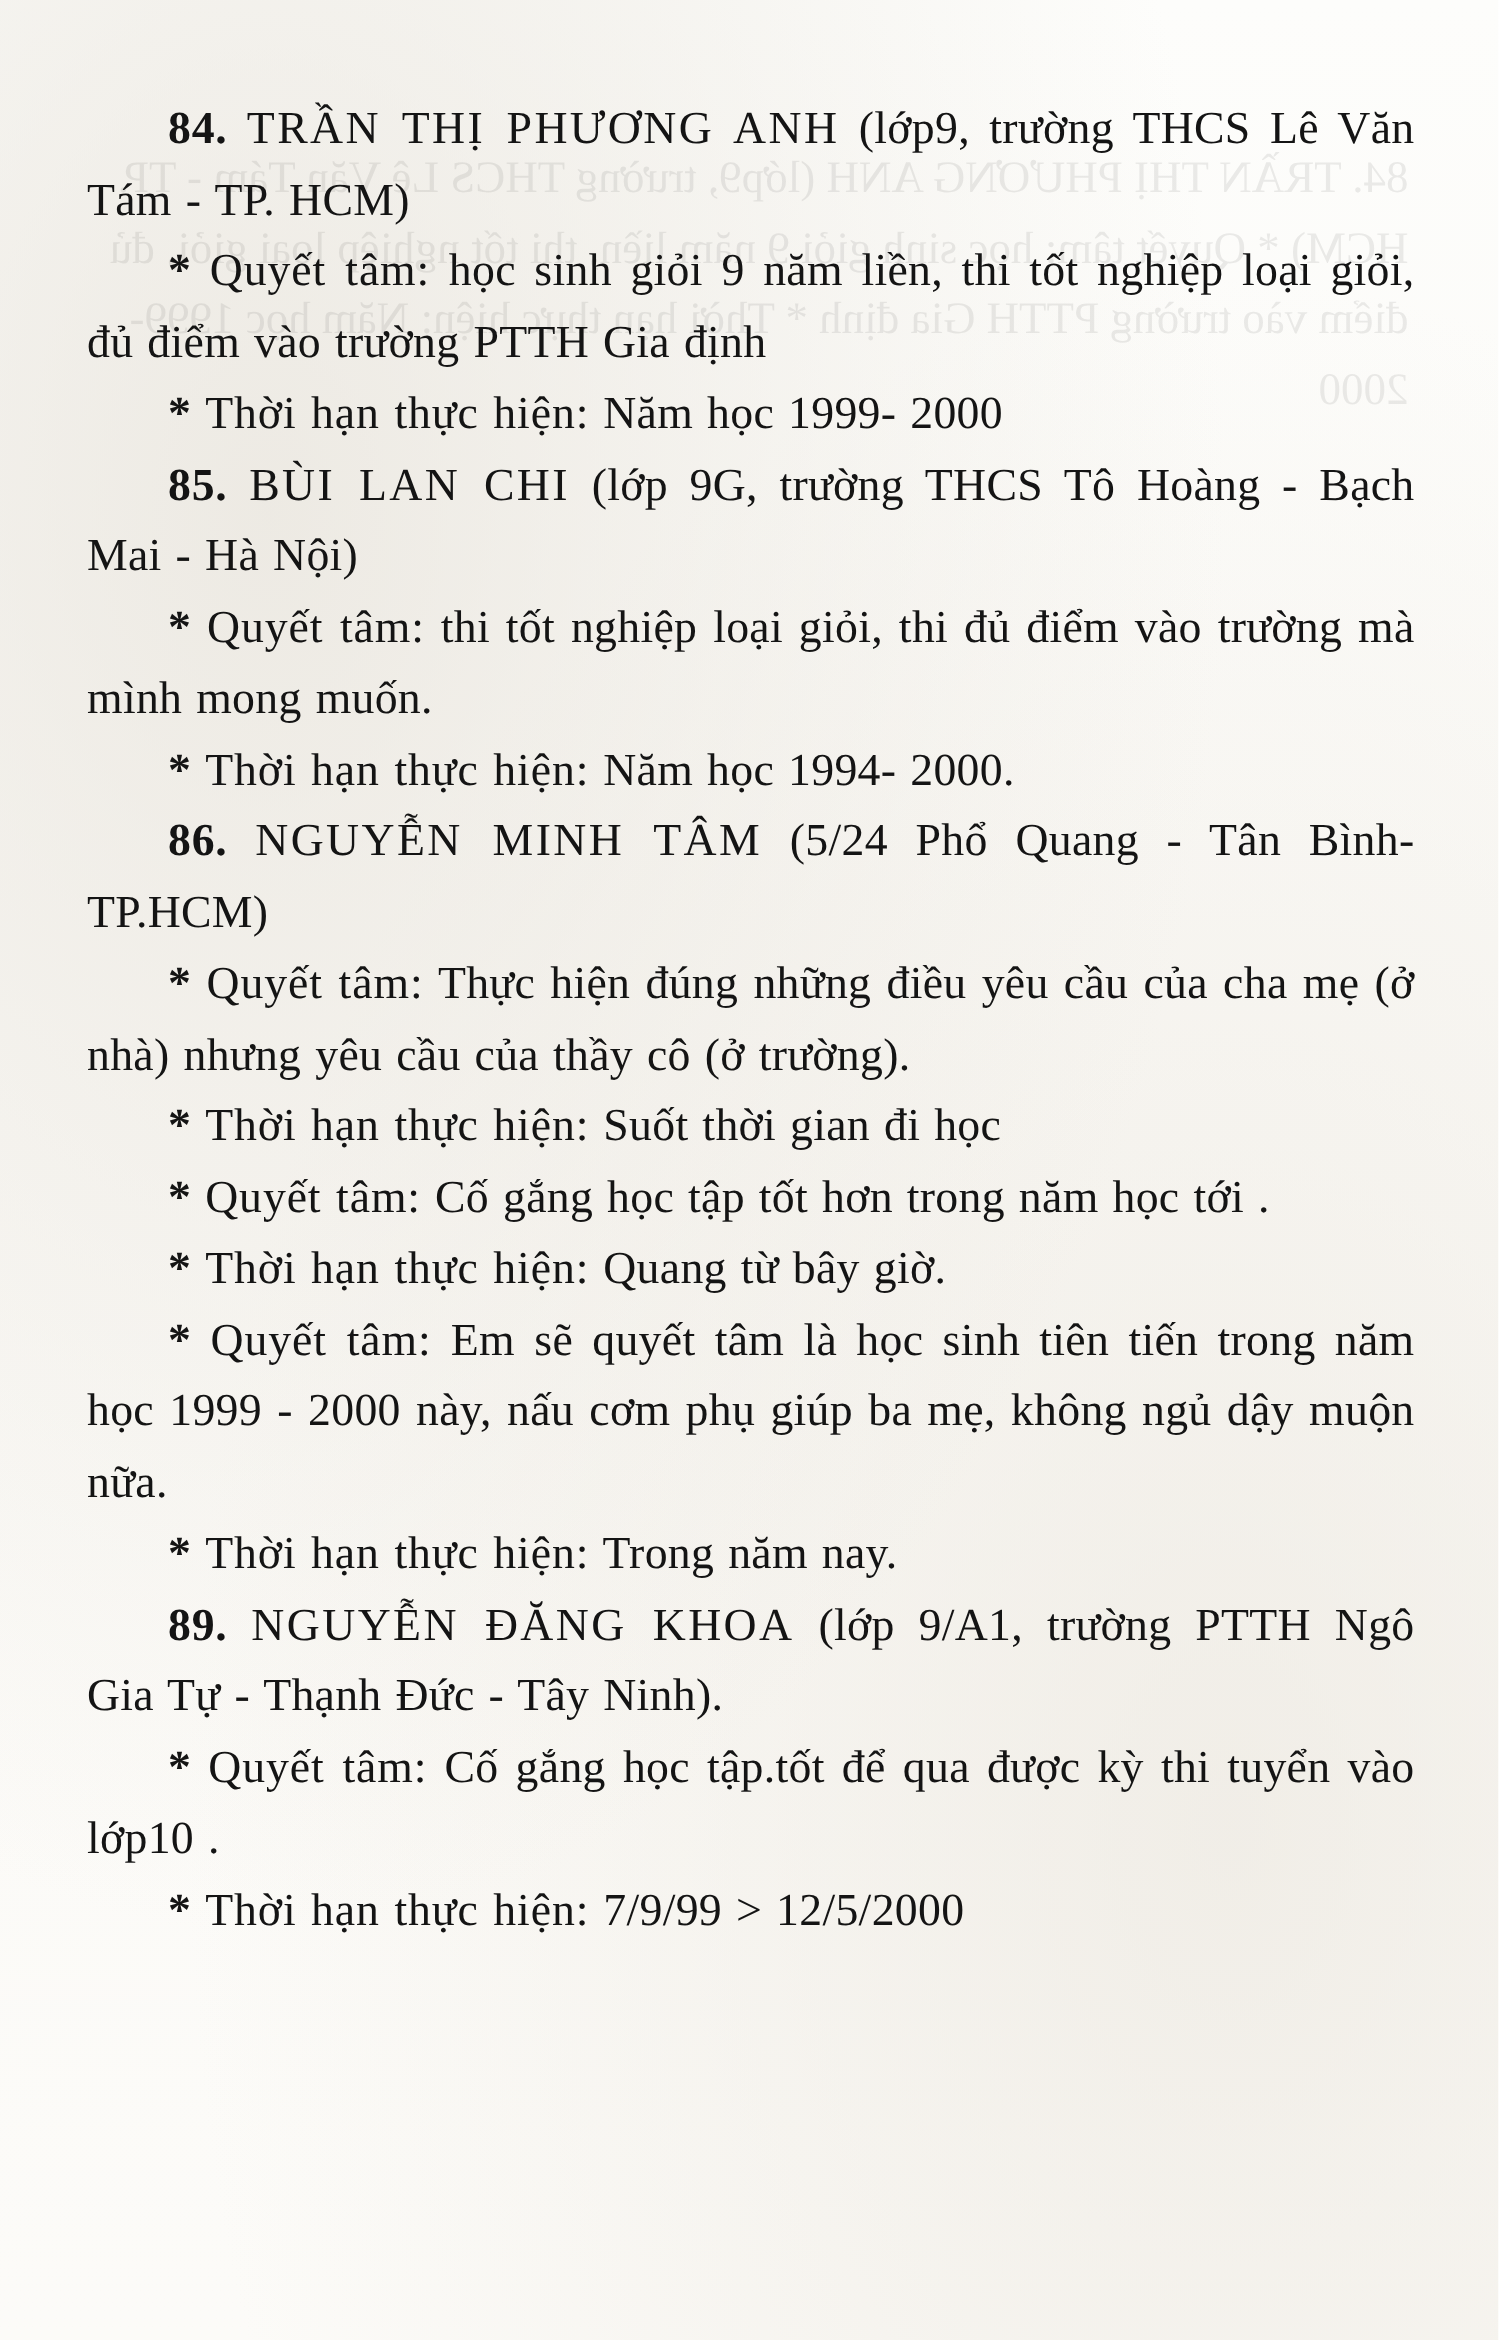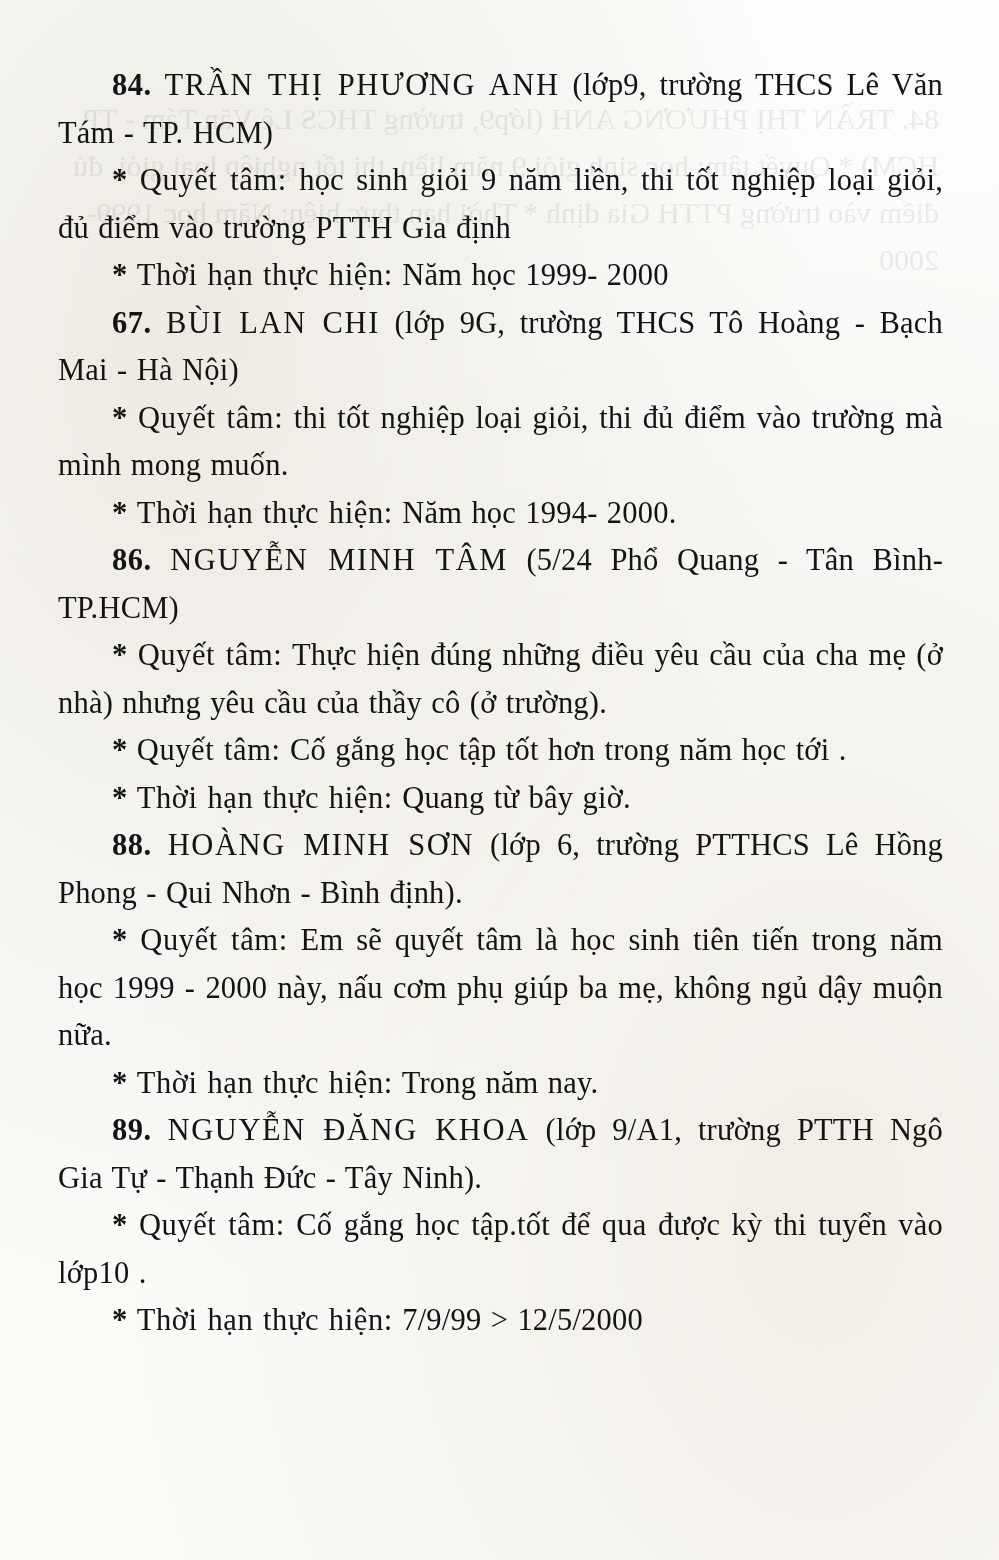--- a/index.html
+++ b/index.html
@@ -87,31 +87,31 @@
 
 <div class="page">
   <div class="bleed">84. TRẦN THỊ PHƯƠNG ANH (lớp9, trường THCS Lê Văn Tám - TP. HCM) * Quyết tâm: học sinh giỏi 9 năm liền, thi tốt nghiệp loại giỏi, đủ điểm vào trường PTTH Gia định * Thời hạn thực hiện: Năm học 1999- 2000</div>
 
   <div class="content">
 
     <p class="entry"><span class="num">84.</span> <span class="name">TRẦN THỊ PHƯƠNG ANH</span>  <span class="paren">(lớp9, trường THCS Lê Văn Tám  - TP. HCM)</span></p>
     <p class="line-item"><span class="star">*</span> <span class="label">Quyết tâm:</span> <span class="body-text">học sinh giỏi 9 năm liền, thi tốt nghiệp loại giỏi, đủ điểm vào trường PTTH Gia định</span></p>
     <p class="line-item"><span class="star">*</span> <span class="label">Thời hạn thực hiện:</span> <span class="body-text">Năm học 1999- 2000</span></p>
 
-    <p class="entry"><span class="num">67.</span> <span class="name">BÙI LAN CHI</span>  <span class="paren">(lớp 9G, trường THCS Tô Hoàng - Bạch Mai - Hà Nội)</span></p>
+    <p class="entry"><span class="num">85.</span> <span class="name">BÙI LAN CHI</span>  <span class="paren">(lớp 9G, trường THCS Tô Hoàng - Bạch Mai - Hà Nội)</span></p>
     <p class="line-item"><span class="star">*</span> <span class="label">Quyết tâm:</span> <span class="body-text">thi tốt nghiệp loại giỏi, thi đủ điểm vào trường mà mình mong muốn.</span></p>
     <p class="line-item"><span class="star">*</span> <span class="label">Thời hạn thực hiện:</span> <span class="body-text">Năm học 1994- 2000.</span></p>
 
     <p class="entry"><span class="num">86.</span> <span class="name">NGUYỄN MINH TÂM</span>  <span class="paren">(5/24 Phổ Quang - Tân Bình- TP.HCM)</span></p>
     <p class="line-item"><span class="star">*</span> <span class="label">Quyết tâm:</span> <span class="body-text">Thực hiện đúng những điều yêu cầu của cha mẹ (ở nhà) nhưng yêu cầu của thầy cô (ở trường).</span></p>
+    <p class="line-item"><span class="star">*</span> <span class="label">Thời hạn thực hiện:</span> <span class="body-text">Suốt thời gian đi học</span></p>
 
     <p class="line-item"><span class="star">*</span> <span class="label">Quyết tâm:</span> <span class="body-text">Cố gắng học tập tốt hơn trong năm học tới .</span></p>
     <p class="line-item"><span class="star">*</span> <span class="label">Thời hạn thực hiện:</span> <span class="body-text">Quang từ bây giờ.</span></p>
 
-    <p class="entry"><span class="num">88.</span> <span class="name">HOÀNG MINH SƠN</span>  <span class="paren">(lớp 6, trường PTTHCS Lê Hồng Phong - Qui Nhơn - Bình định).</span></p>
     <p class="line-item"><span class="star">*</span> <span class="label">Quyết tâm:</span> <span class="body-text">Em sẽ quyết tâm là học sinh tiên tiến trong năm học 1999 - 2000 này, nấu cơm phụ giúp ba mẹ, không ngủ dậy muộn nữa.</span></p>
     <p class="line-item"><span class="star">*</span> <span class="label">Thời hạn thực hiện:</span> <span class="body-text">Trong năm nay.</span></p>
 
     <p class="entry"><span class="num">89.</span> <span class="name">NGUYỄN ĐĂNG KHOA</span>  <span class="paren">(lớp 9/A1, trường PTTH Ngô Gia Tự - Thạnh Đức - Tây Ninh).</span></p>
     <p class="line-item"><span class="star">*</span> <span class="label">Quyết tâm:</span> <span class="body-text">Cố gắng học tập.tốt để qua được kỳ thi tuyển vào lớp10 .</span></p>
     <p class="line-item"><span class="star">*</span> <span class="label">Thời hạn thực hiện:</span> <span class="body-text">7/9/99 &gt; 12/5/2000</span></p>
 
   </div>
 </div>
 

